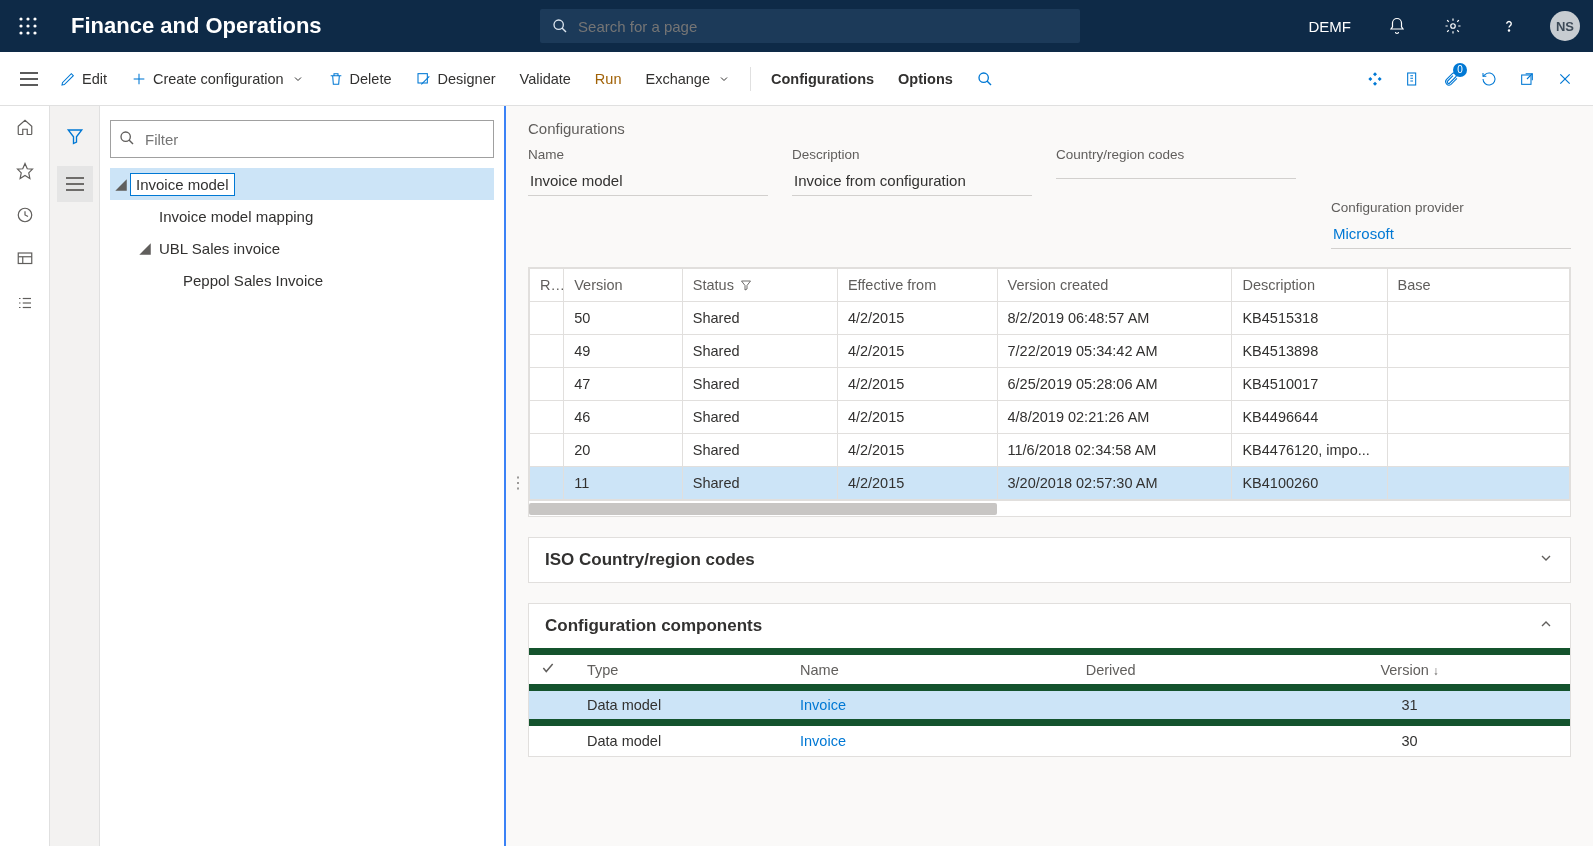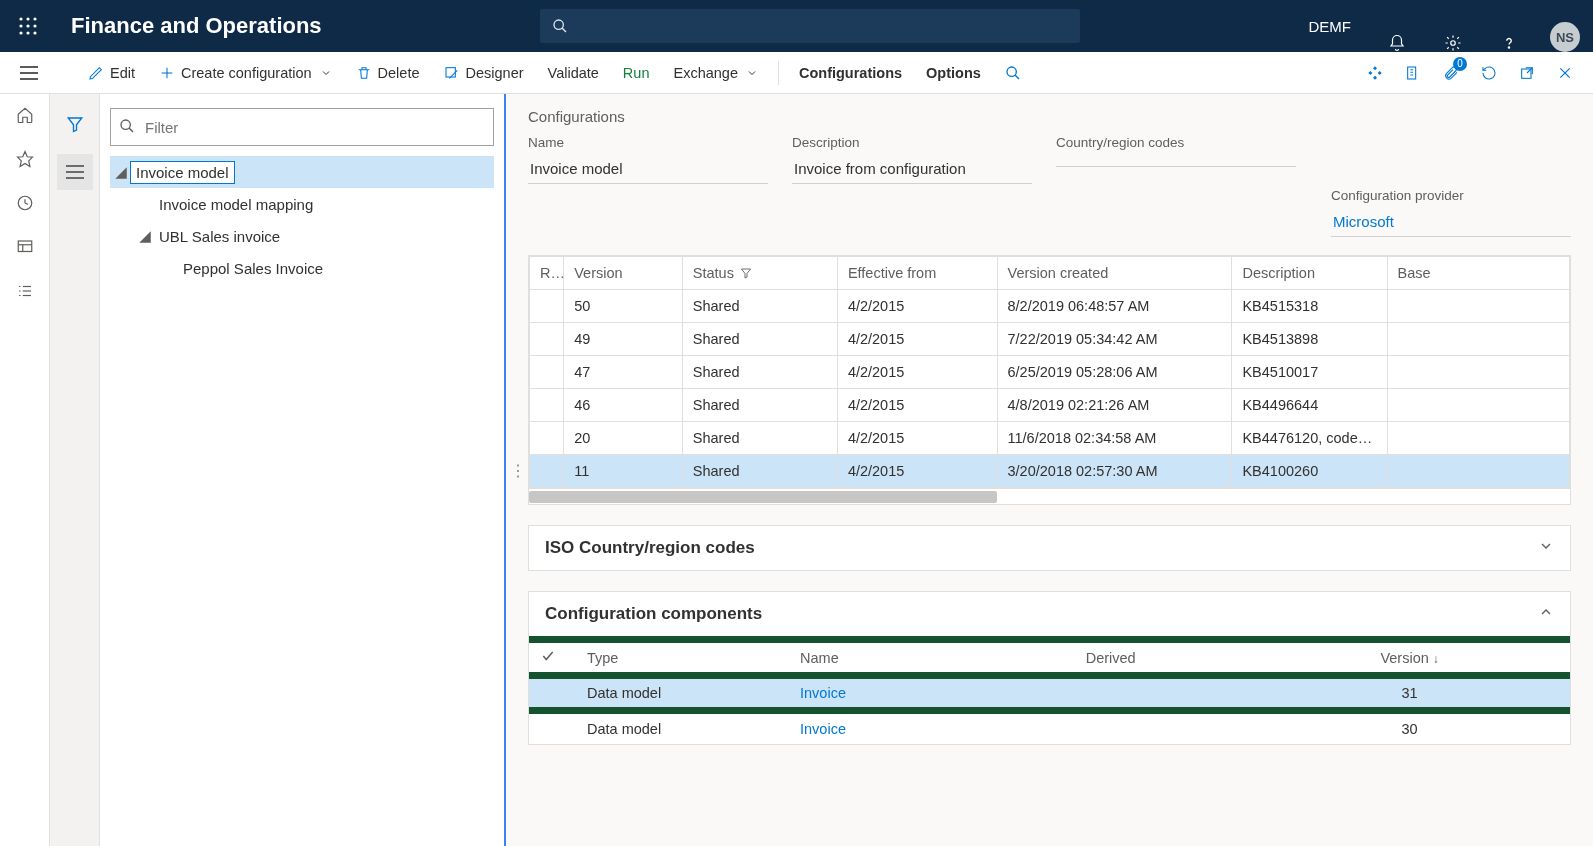--- a/index.html
+++ b/index.html
@@ -7,30 +7,30 @@
 
 
 .topbar { height: 52px; background: #0e2a47; display: flex; align-items: center; color: #fff; padding: 0 8px; }
 .topbar .waffle { width: 40px; display: flex; justify-content: center; cursor: pointer; }
 .topbar .app-title { font-size: 22px; font-weight: 700; margin-left: 23px; }
 .topbar .search-wrap { flex: 1; display: flex; justify-content: center; }
 .topbar .search { width: 540px; height: 34px; background: #1c3a59; border-radius: 2px; display: flex; align-items: center; padding: 0 12px; color: #dce5ef; }
 .topbar .search svg { margin-right: 10px; }
 .topbar .search input { background: transparent; border: none; outline: none; color: #dce5ef; font-size: 15px; flex:1; }
 .topbar .right { display: flex; align-items: center; gap: 16px; }
-.topbar .right .item { width: 40px; height: 52px; display: flex; align-items: flex-end; justify-content: center; cursor: pointer; }
+.topbar .right .item { width: 40px; height: 52px; display: flex; align-items: center; justify-content: center; cursor: pointer; }
 .topbar .env { font-size: 15px; padding: 0 10px; }
 .topbar .avatar { width: 30px; height: 30px; border-radius: 50%; background: #c7ccd1; color: #3d4a57; font-size: 13px; font-weight:600; display:flex; align-items:center; justify-content:center; }
 
 
-.actionbar { height: 42px; background: #fff; border-bottom: 1px solid #e0e0e0; display: flex; align-items: center; padding: 0 10px; gap: 28px; }
+.actionbar { height: 54px; background: #fff; border-bottom: 1px solid #e0e0e0; display: flex; align-items: center; padding: 0 10px; }
 .hamburger { width: 38px; display:flex; justify-content:center; cursor:pointer; color:#333; }
 .actions { display: flex; align-items: center; gap: 0; flex:1; }
 .action { display: flex; align-items: center; gap: 6px; padding: 6px 12px; color: #323130; font-size: 14.5px; cursor: pointer; border-radius: 2px; }
-.action.disabled { color: #15803d; cursor: default; }
+.action.disabled { color: #a16207; cursor: default; }
 .action .chev { margin-left: 2px; }
 .divider { width: 1px; height: 24px; background: #e0e0e0; margin: 0 8px; }
 .actionbar .right-icons { display:flex; align-items:center; gap:2px; margin-left:auto; }
 .actionbar .right-icons .ic { width:36px; height:36px; display:flex; align-items:center; justify-content:center; cursor:pointer; color:#0078d4; position:relative; }
 .actionbar .right-icons .ic.close { color:#0078d4; }
 .badge { position:absolute; top:2px; right:2px; background:#0078d4; color:#fff; font-size:10px; min-width:14px; height:14px; border-radius:7px; display:flex; align-items:center; justify-content:center; padding:0 3px; }
 
 
 .main { display: flex; height: calc(846px - 52px - 42px); }
 
@@ -117,20 +117,21 @@
         <circle cx="16" cy="16" r="1.6"></circle>
       </svg>
   </div>
   <div class="app-title">Finance and Operations</div>
   <div class="search-wrap">
     <div class="search">
       <svg width="16" height="16" viewBox="0 0 24 24" fill="none" stroke="currentColor" stroke-width="2">
           <circle cx="10" cy="10" r="7"></circle>
           <line x1="21" y1="21" x2="15" y2="15"></line>
         </svg>
+      <input placeholder="Search for a page" style="">
     </div>
   </div>
   <div class="right">
     <div class="env">DEMF</div>
     <div class="item">
         <svg width="18" height="18" viewBox="0 0 24 24" fill="none" stroke="currentColor" stroke-width="1.6">
           <path d="M6 8a6 6 0 1 1 12 0v5l2 3H4l2-3z"></path>
           <path d="M10 20a2 2 0 0 0 4 0"></path>
         </svg>
       </div>
@@ -415,21 +416,21 @@
               <td>4/8/2019 02:21:26 AM</td>
               <td>KB4496644</td>
               <td></td>
             </tr>
             <tr>
               <td></td>
               <td>20</td>
               <td>Shared</td>
               <td>4/2/2015</td>
               <td>11/6/2018 02:34:58 AM</td>
-              <td>KB4476120, codes...</td>
+              <td>KB4476120, impo...</td>
               <td></td>
             </tr>
             <tr class="sel">
               <td></td>
               <td>11</td>
               <td>Shared</td>
               <td>4/2/2015</td>
               <td>3/20/2018 02:57:30 AM</td>
               <td>KB4100260</td>
               <td></td>

